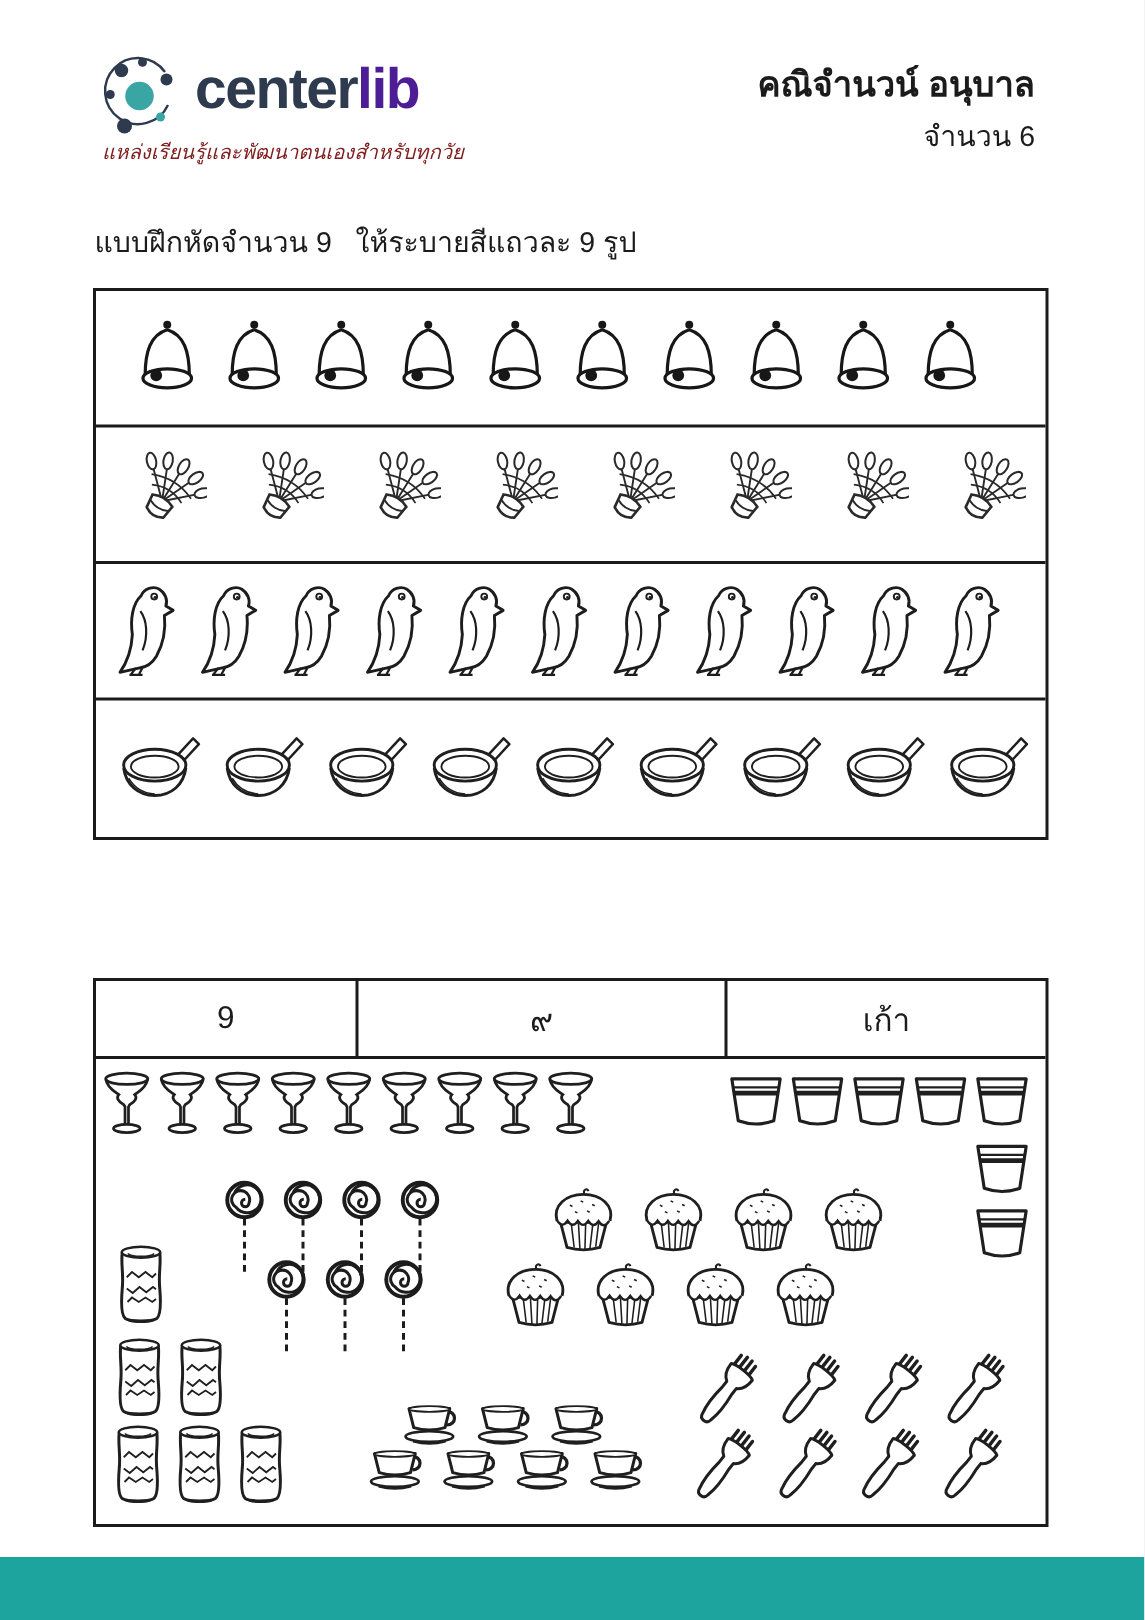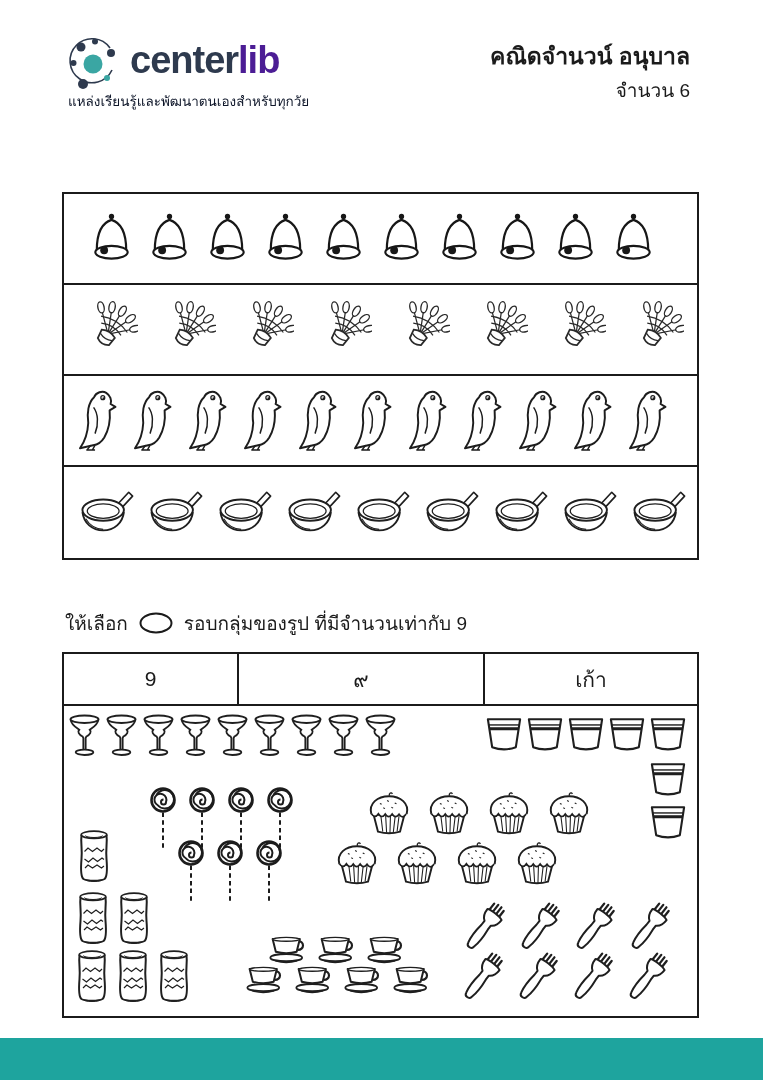--- a/index.html
+++ b/index.html
@@ -3,21 +3,21 @@
 <meta charset="utf-8">
 <style>
   html,body{margin:0;padding:0;background:#e9e9e9;}
   .page{position:relative;width:763px;height:1080px;background:#ffffff;margin:0 auto;
         font-family:"Liberation Sans","DejaVu Sans",sans-serif;color:#1b1b1b;overflow:hidden;}
   
   .logo{position:absolute;left:66px;top:34px;display:flex;align-items:flex-start;gap:8px;text-decoration:none;}
   .logo-mark{width:56px;height:58px;}
   .brand{font-size:38px;font-weight:700;letter-spacing:-1px;line-height:1.1;color:#2E3A4E;margin-top:6px;}
   .brand .accent{color:#4c1d95;}
-  .tagline{position:absolute;left:68px;top:90px;font-size:13.5px;color:#0f172a;}
+  .tagline{position:absolute;left:68px;top:90px;font-size:13.5px;color:#7f1d1d;font-style:italic;}
   .titleblock{position:absolute;right:73px;top:42px;text-align:right;}
   .page-title{font-size:23px;font-weight:700;line-height:1.25;}
   .page-subtitle{font-size:19px;margin-top:4px;}
   
   .instr1{position:absolute;left:63px;top:146px;font-size:19px;white-space:pre;}
   .instr2{position:absolute;left:65px;top:608px;font-size:19px;display:flex;align-items:center;gap:10px;}
   
   .ptable{position:absolute;left:62px;top:192px;width:637px;height:368px;border:2px solid #1b1b1b;box-sizing:border-box;}
   .irow{display:flex;align-items:center;height:91px;box-sizing:border-box;border-bottom:2px solid #1b1b1b;}
   .irow:last-child{border-bottom:none;}
@@ -141,24 +141,25 @@
       <circle cx="17" cy="50" r="5" fill="#2E3A4E"></circle>
       <circle cx="45" cy="19" r="4" fill="#2E3A4E"></circle>
       <circle cx="41" cy="44" r="3" fill="#3AA6A3"></circle>
       <circle cx="27" cy="30" r="9.5" fill="#3AA6A3"></circle>
     </svg>
     <span class="brand"><span>center</span><span class="accent">lib</span></span>
   </a>
   <div class="tagline">แหล่งเรียนรู้และพัฒนาตนเองสำหรับทุกวัย</div>
 
   <div class="titleblock">
-    <div class="page-title">คณิดจำนวน์ อนุบาล</div>
+    <div class="page-title">คณิจำนวน์ อนุบาล</div>
     <div class="page-subtitle">จำนวน 6</div>
   </div>
 
+  <div class="instr1">แบบฝึกหัดจำนวน 9   ให้ระบายสีแถวละ 9 รูป</div>
 
   <div class="ptable">
     <div class="irow r-bell">
         <svg class="ic">
           <use href="#sym-bell"></use>
         </svg>
         <svg class="ic">
           <use href="#sym-bell"></use>
         </svg>
         <svg class="ic">
@@ -271,27 +272,20 @@
         </svg>
         <svg class="ic">
           <use href="#sym-pan"></use>
         </svg>
         <svg class="ic">
           <use href="#sym-pan"></use>
         </svg>
       </div>
   </div>
 
-  <div class="instr2">
-    <span>ให้เลือก</span>
-    <svg class="oval" viewBox="0 0 36 24">
-      <ellipse cx="18" cy="12" rx="15.5" ry="9.5" fill="none" stroke="#1b1b1b" stroke-width="2"></ellipse>
-    </svg>
-    <span>รอบกลุ่มของรูป ที่มีจำนวนเท่ากับ 9</span>
-  </div>
 
   <div class="atable">
     <div class="ahead">
       <div class="acell">9</div>
       <div class="acell">๙</div>
       <div class="acell">เก้า</div>
     </div>
     <div class="acontent">
 
       <div class="grow g-glass" style="left:2px;top:6px;">

